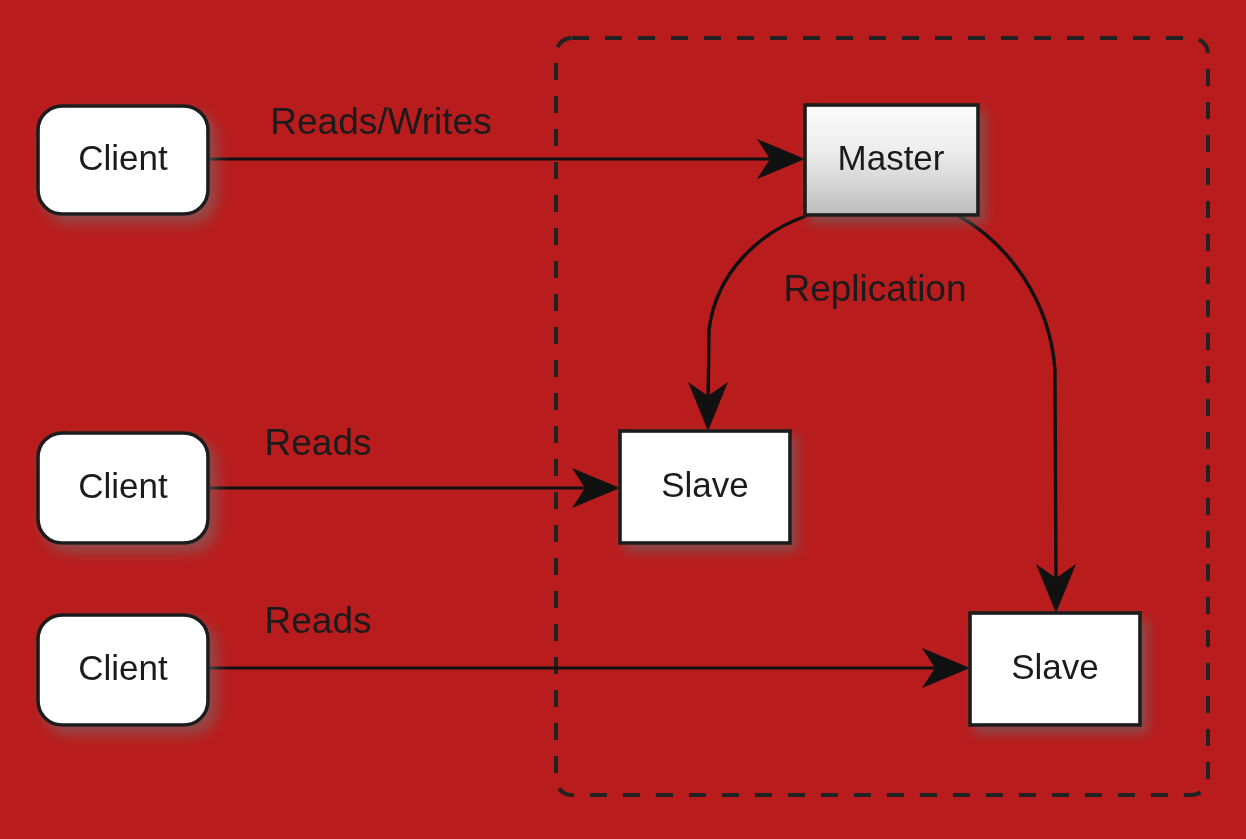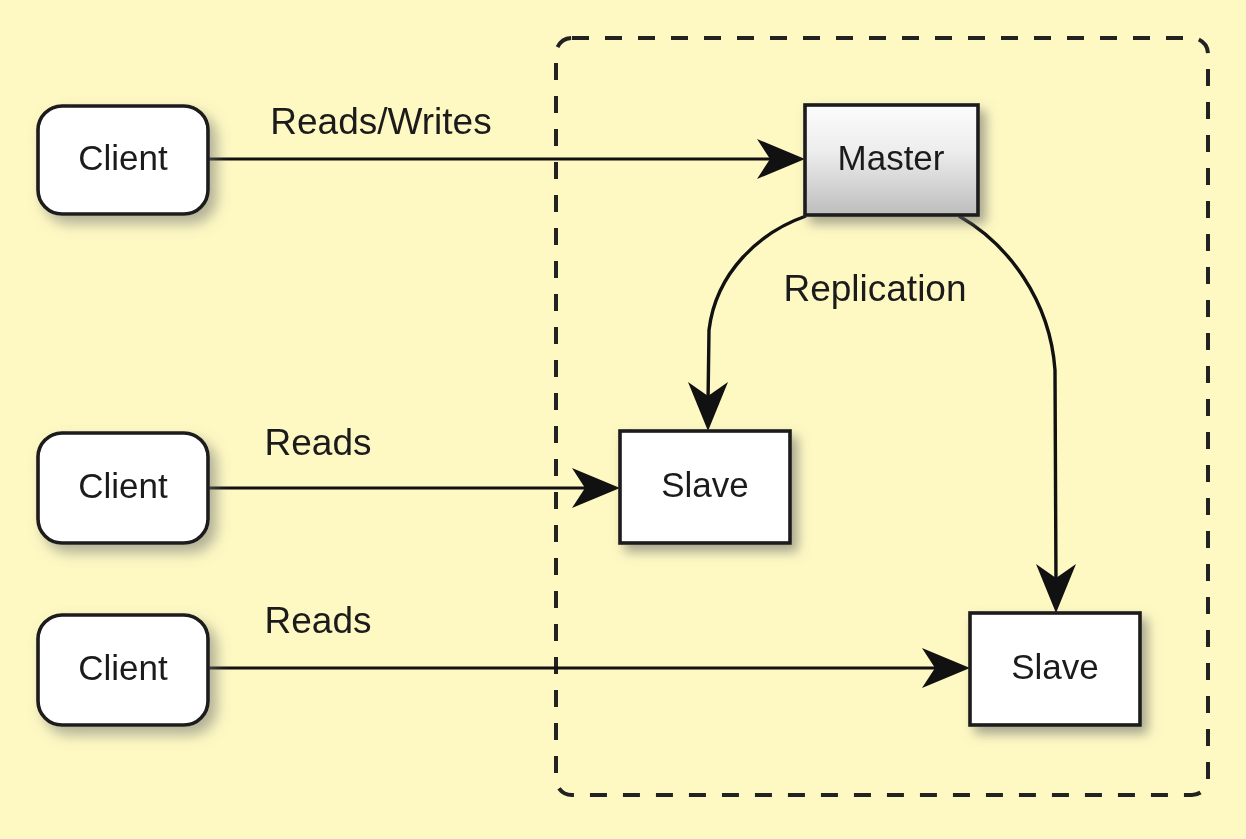--- a/index.html
+++ b/index.html
@@ -7,21 +7,21 @@
     padding: 0;
     background: #ffffff;
   }
   body {
     font-family: "Liberation Sans", sans-serif;
   }
   #diagram-root {
     position: relative;
     width: 1246px;
     height: 839px;
-    background: #fef9c3;
+    background: #b91c1c;
     overflow: hidden;
   }
   svg.canvas {
     position: absolute;
     top: 0;
     left: 0;
     width: 1246px;
     height: 839px;
     display: block;
   }

